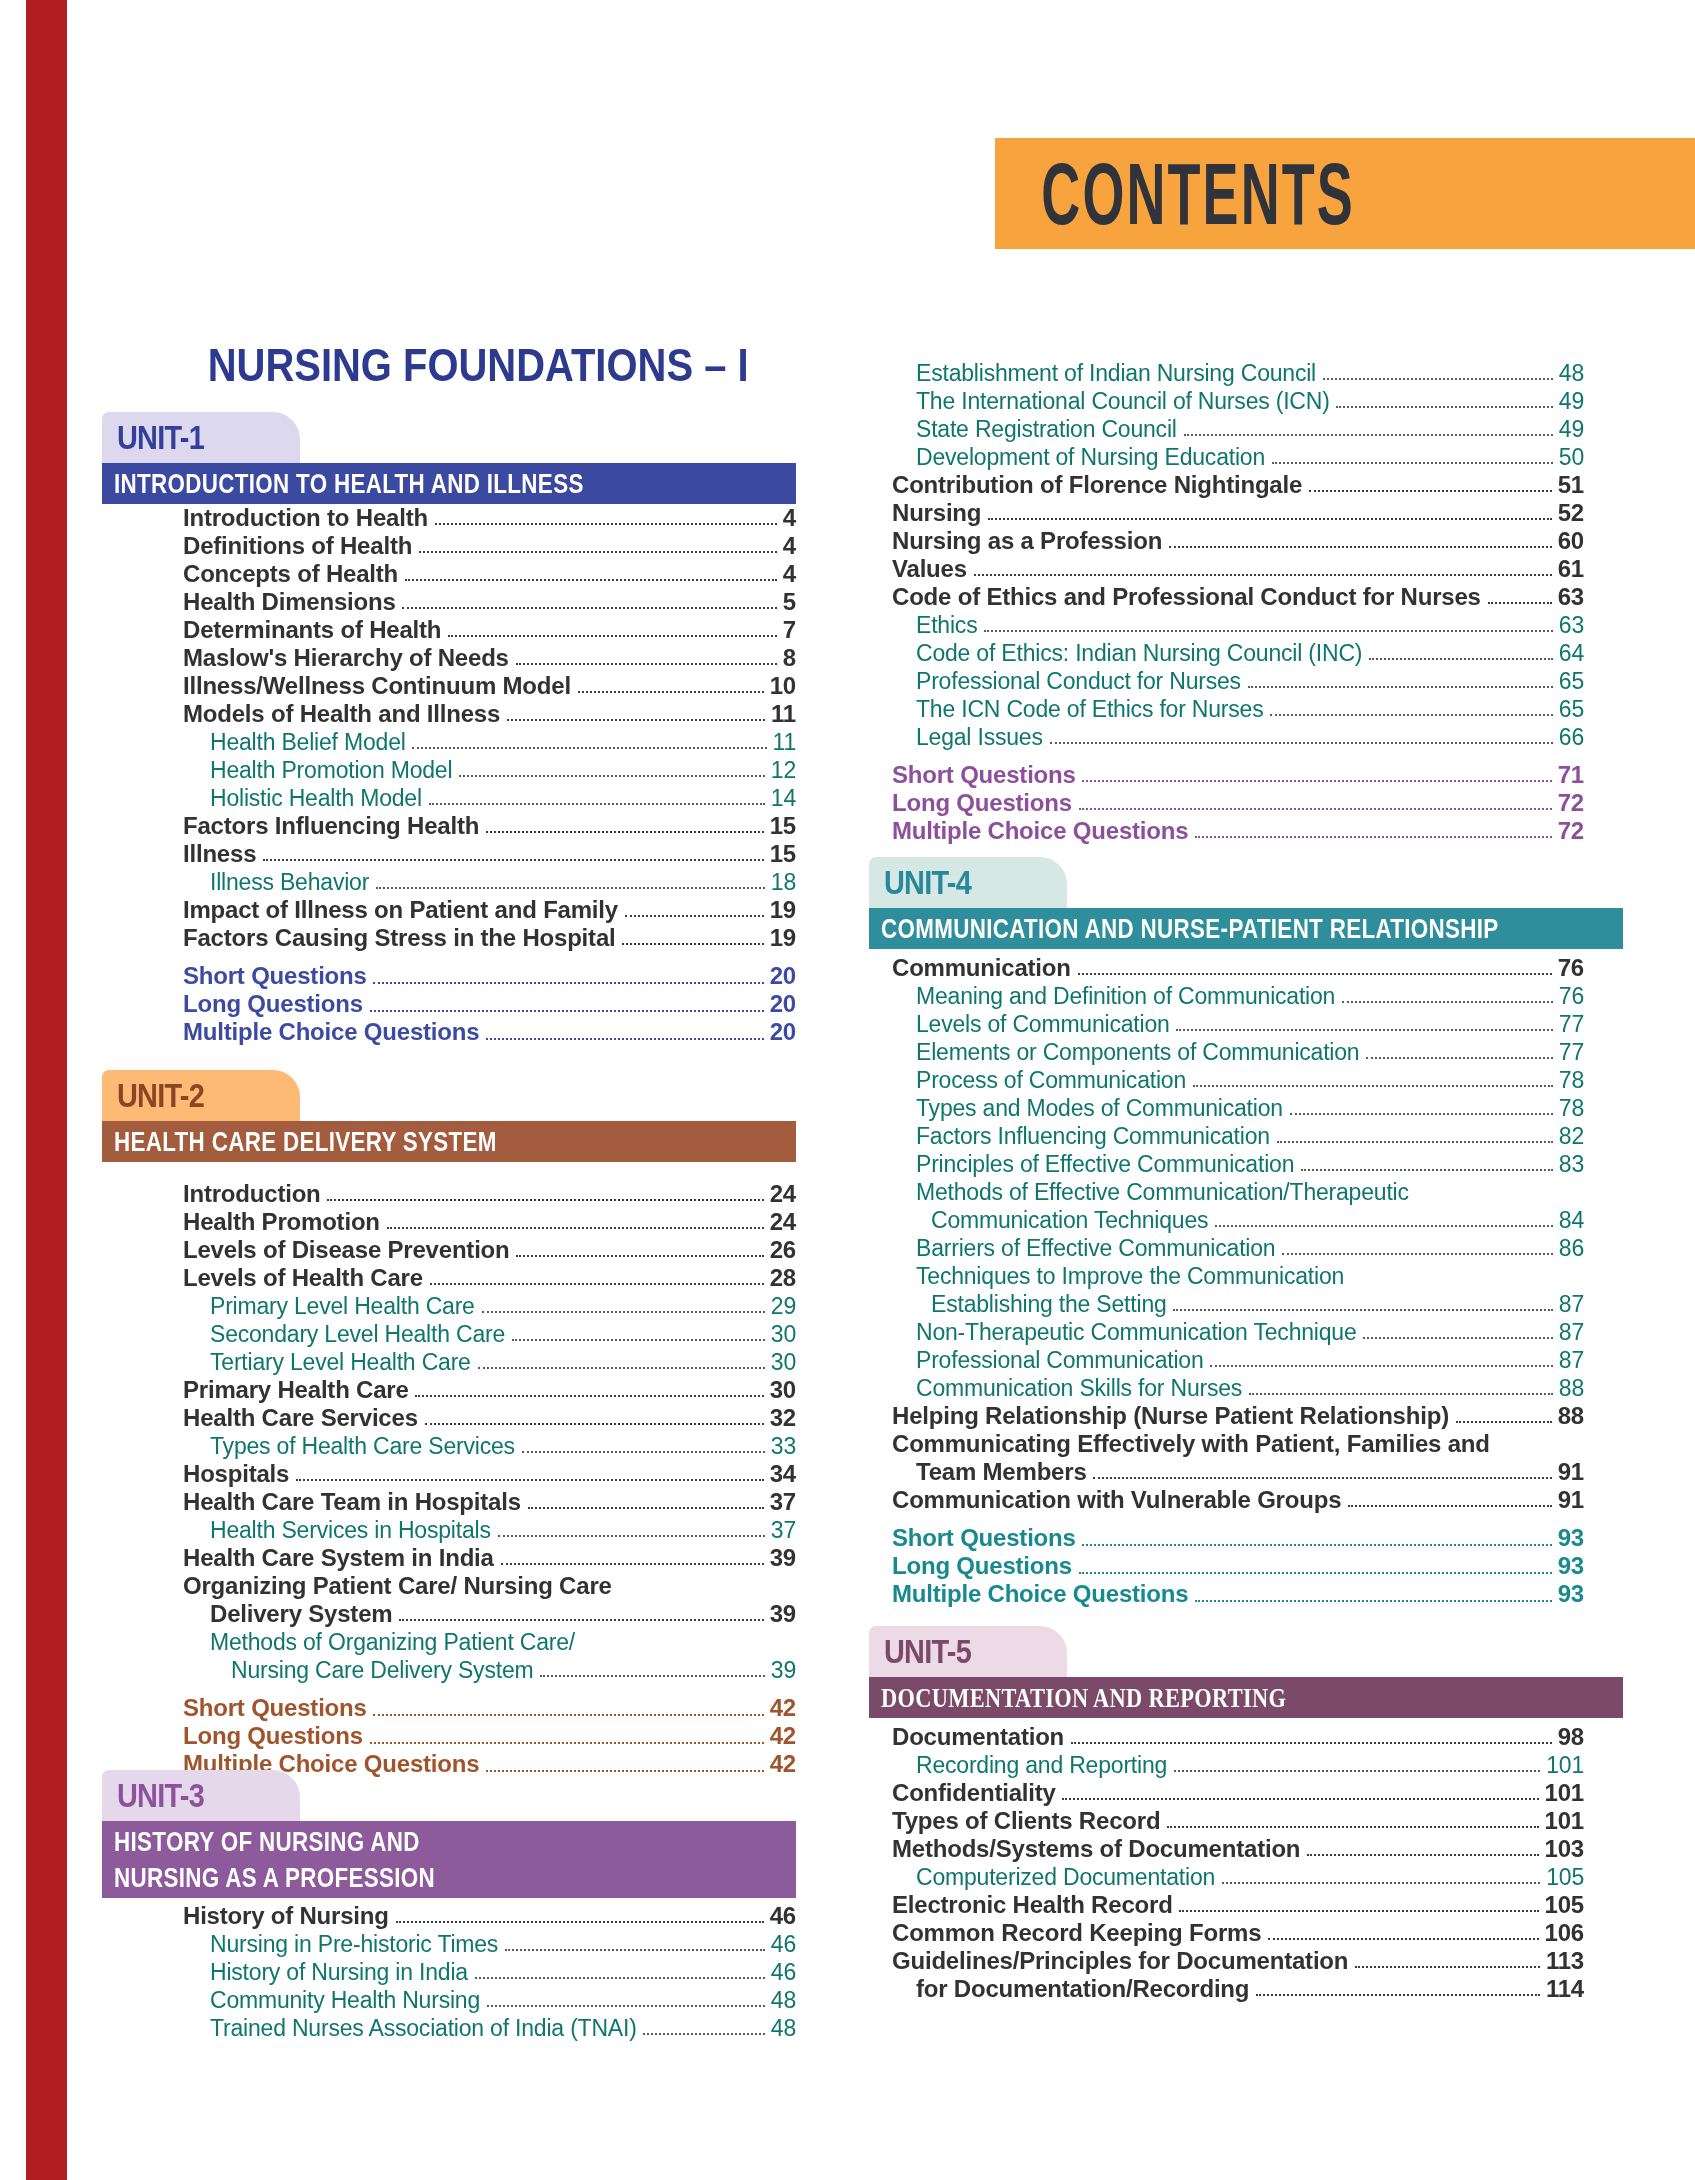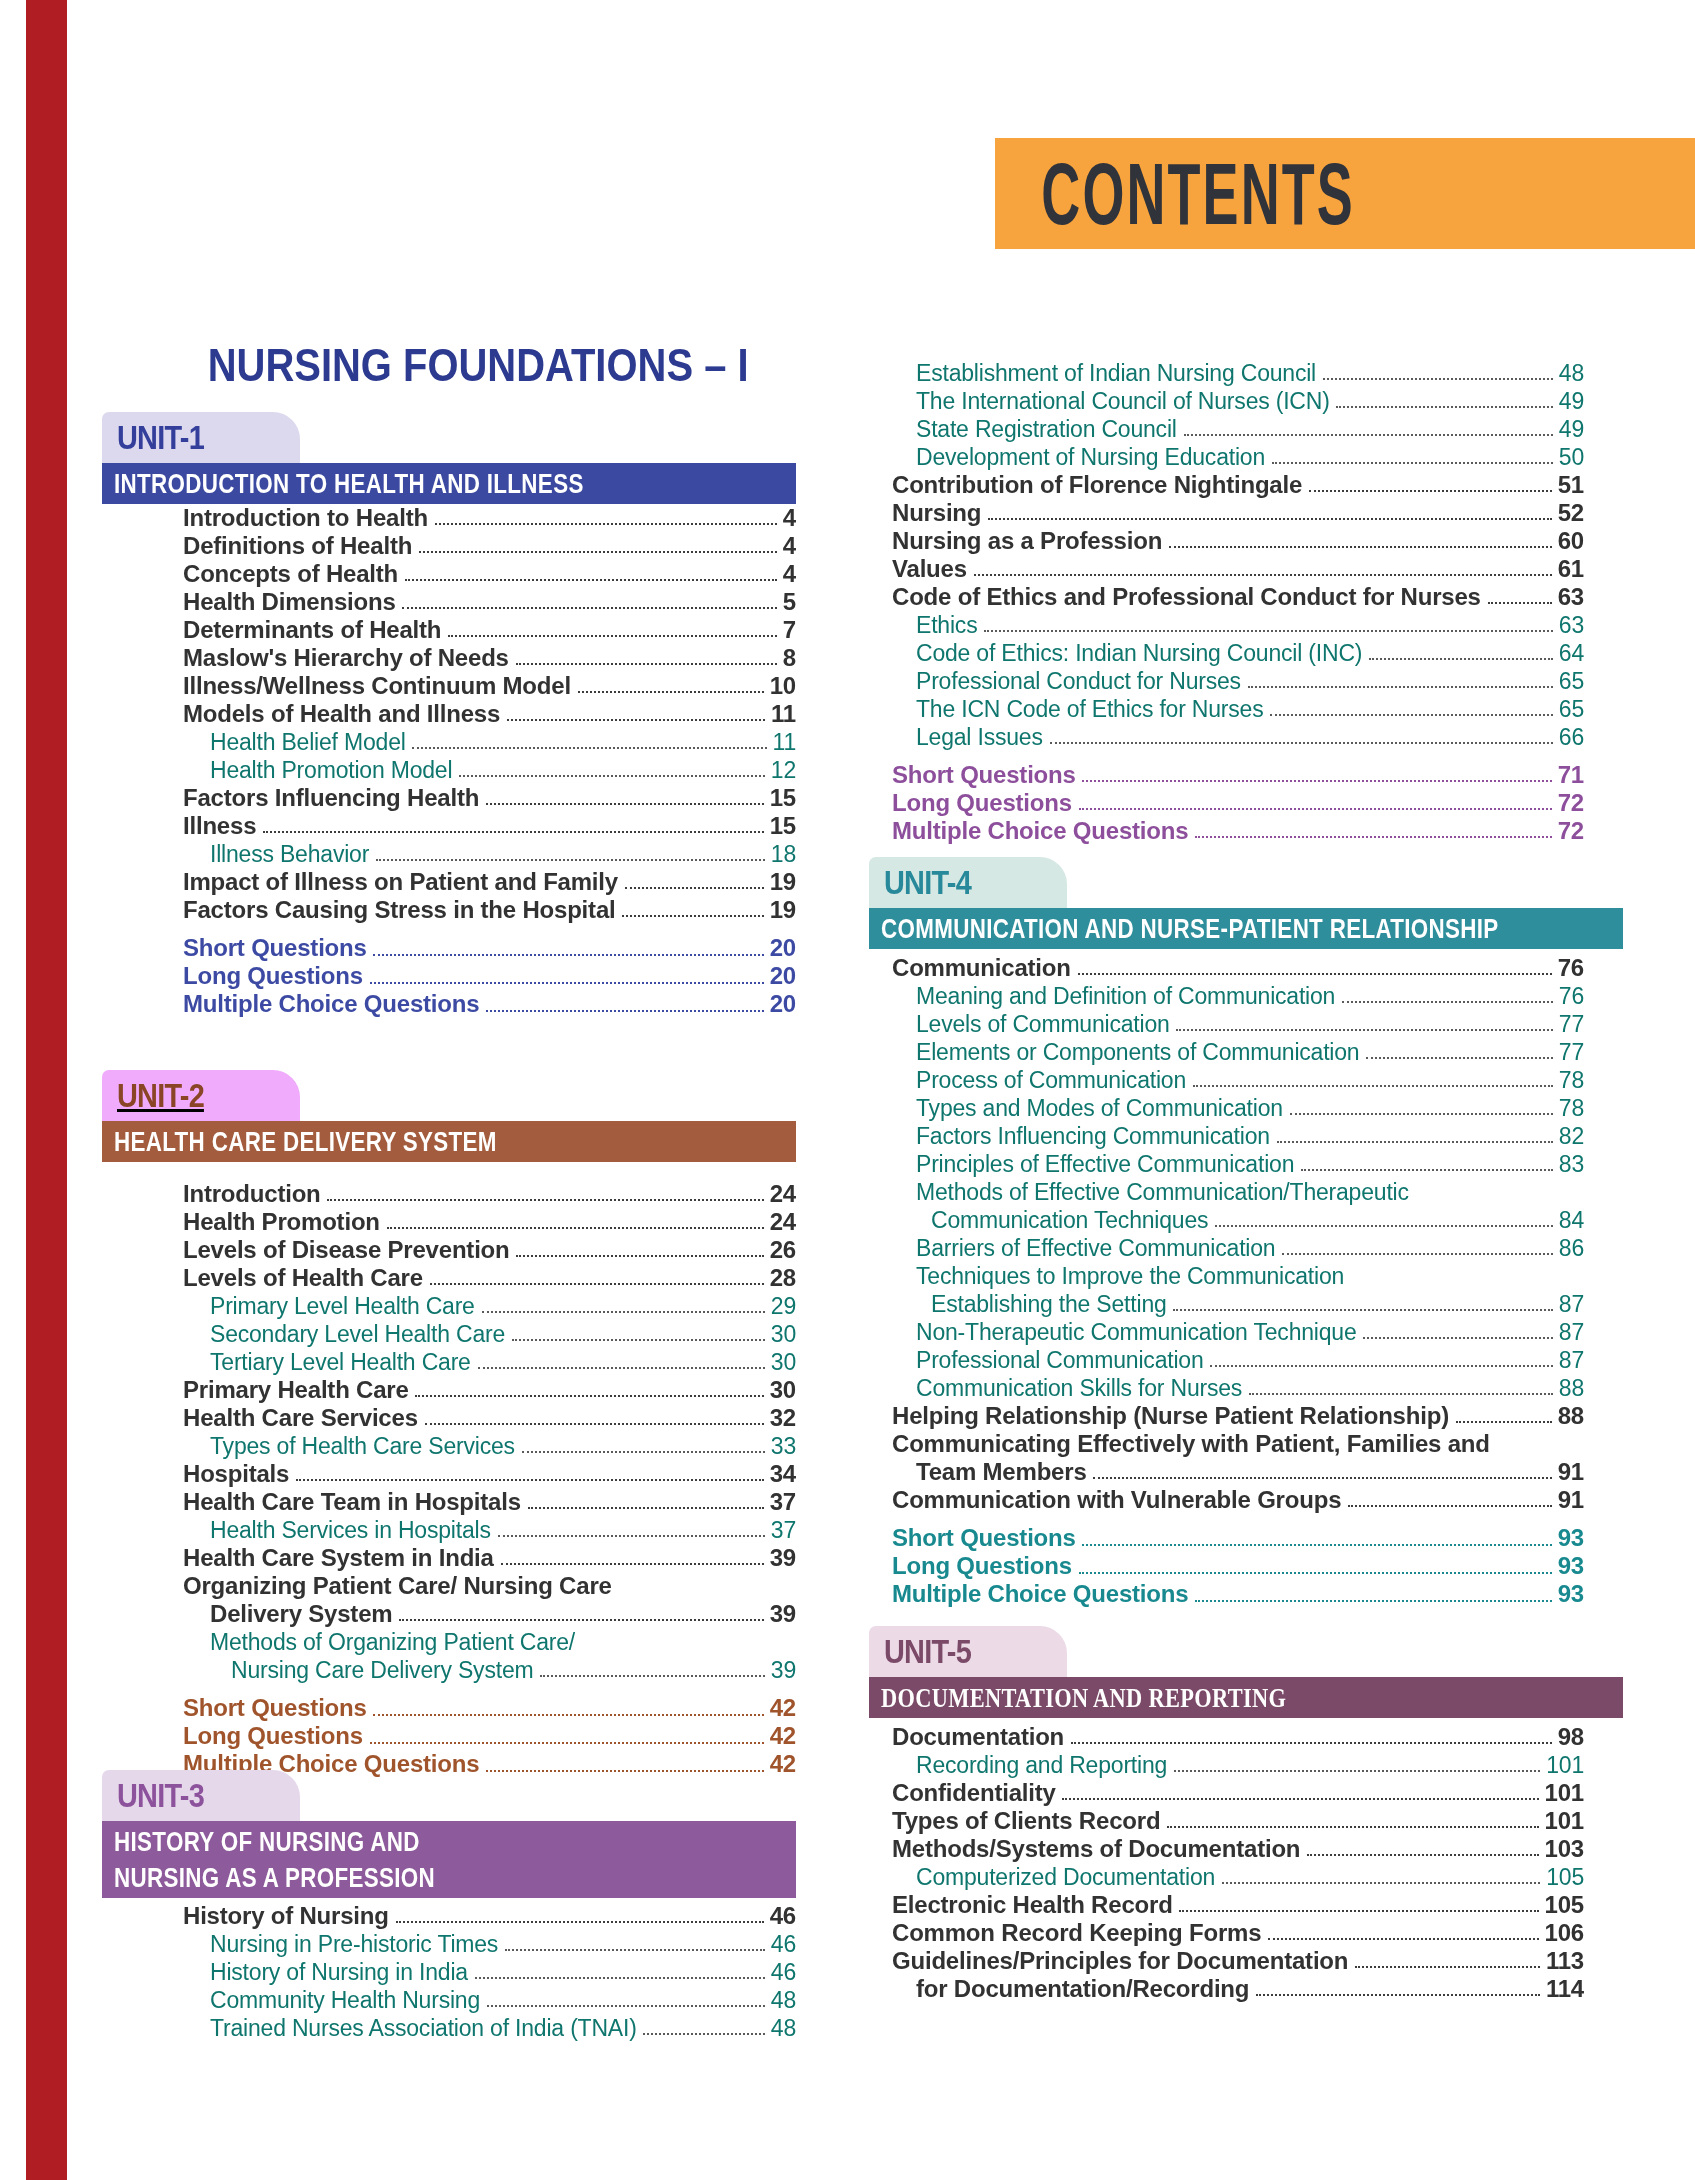--- a/index.html
+++ b/index.html
@@ -107,20 +107,25 @@
           <div class="row ind1 sub">
             <span class="t">Health Belief Model</span>
             <span class="dots"></span>
             <span class="pg">11</span>
           </div>
           <div class="row ind1 sub">
             <span class="t">Health Promotion Model</span>
             <span class="dots"></span>
             <span class="pg">12</span>
           </div>
+          <div class="row ind1 sub">
+            <span class="t">Holistic Health Model</span>
+            <span class="dots"></span>
+            <span class="pg">14</span>
+          </div>
           <div class="row ind0 bold">
             <span class="t">Factors Influencing Health</span>
             <span class="dots"></span>
             <span class="pg">15</span>
           </div>
           <div class="row ind0 bold">
             <span class="t">Illness</span>
             <span class="dots"></span>
             <span class="pg">15</span>
           </div>
@@ -152,21 +157,21 @@
             </div>
             <div class="row ind0 bold q" style="color: rgb(60, 74, 163);">
               <span class="t">Multiple Choice Questions</span>
               <span class="dots"></span>
               <span class="pg">20</span>
             </div>
           </div>
         </div>
       </div>
       <div class="block" style="top: 1070px;">
-        <div class="unit-tab" style="background: #f0abfc; text-decoration: underline;">
+        <div class="unit-tab" style="background: #fdba74;">
           <span class="unit-tab-text" style="color: rgb(138, 69, 38);">UNIT-2</span>
         </div>
         <div class="unit-bar" style="background: rgb(163, 92, 61);">
           <div class="unit-bar-line">HEALTH CARE DELIVERY SYSTEM</div>
         </div>
         <div class="entries" style="margin-top: 18px;">
           <div class="row ind0 bold">
             <span class="t">Introduction</span>
             <span class="dots"></span>
             <span class="pg">24</span>

